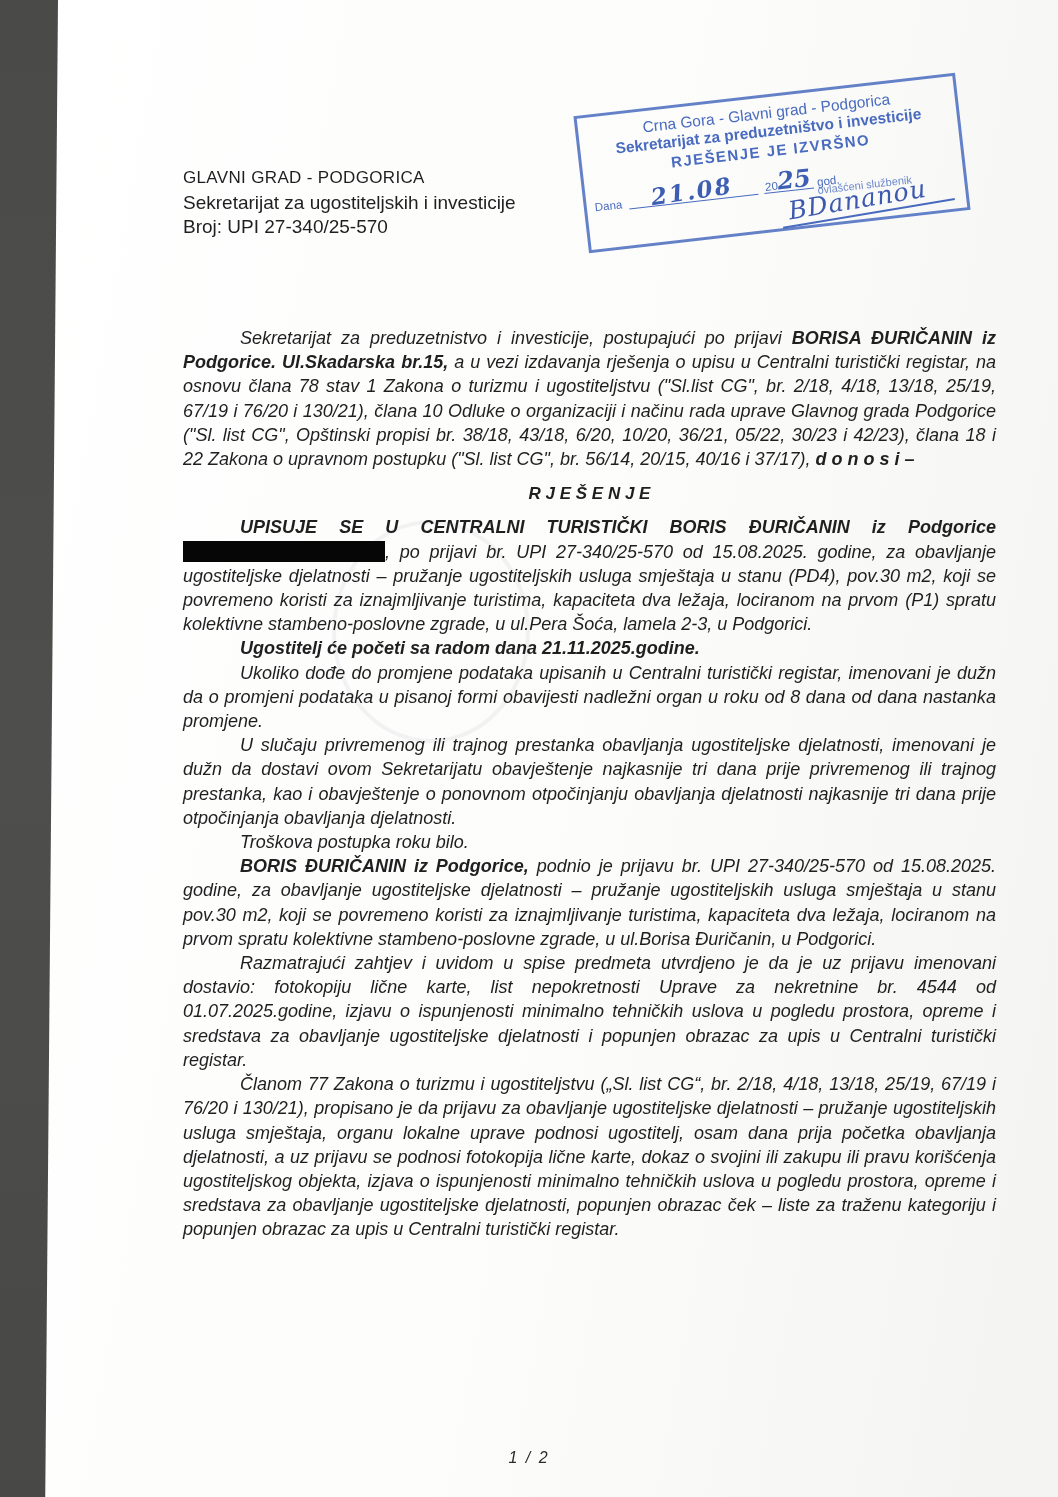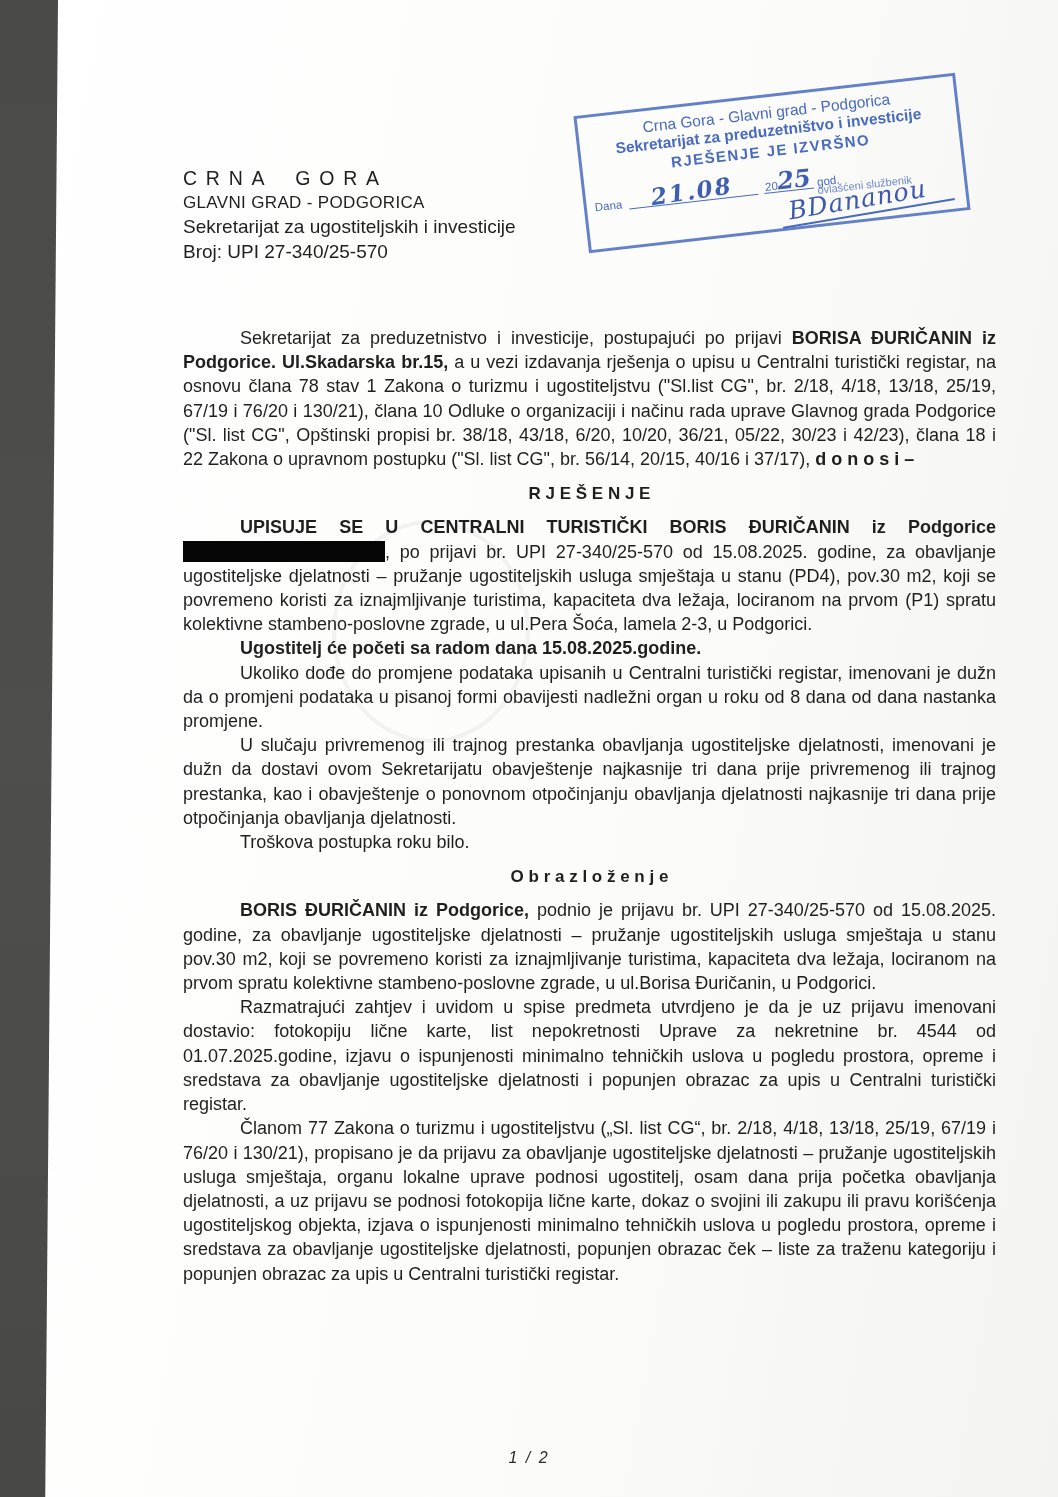--- a/index.html
+++ b/index.html
@@ -49,42 +49,41 @@
   .year-wrap .hand { font-size:24px; line-height:16px; }
   .sig-block { display:flex; flex-direction:column; align-items:flex-end; padding-right:4px; margin-top:-4px; }
   .official { font-size:11px; opacity:0.8; margin-right:40px; }
   .signature {
     font-family:"DejaVu Serif", serif; font-style:italic; font-size:25px;
     line-height:22px; transform:rotate(-3deg); color:#3250ac;
     border-bottom:2px solid #3f63bc; padding:0 26px 3px 8px; margin-top:-3px;
     letter-spacing:1px;
   }
   
-  .doc-body { position:absolute; left:183px; right:62px; top:326px; font-size:18px; line-height:24.2px; }
+  .doc-body { position:absolute; left:183px; right:62px; top:326px; font-size:18px; line-height:24.2px;font-style:italic; }
   .block { margin:0; }
   .block.para { text-align:justify; text-indent:57px; }
   .block.heading { text-align:center; font-weight:bold; font-size:17px; margin:11px 0 9px; }
   .b { font-weight:bold; }
   .redaction { display:inline-block; width:202px; height:21px; background:#060606; vertical-align:-4px; }
   
   .footer {
     position:absolute; bottom:30px; left:0; right:0; text-align:center;
     font-size:16px; font-style:italic; color:#2b2b2b; letter-spacing:2px;
   }
 </style>
 </head>
 <body>
 
 <div class="page">
 
   <div class="scan-edge"></div>
   <div class="watermark"></div>
 
   <div class="header">
-    <div class="h-country">CRNA GORA</div>
     <div class="h-city">GLAVNI GRAD - PODGORICA</div>
     <div>Sekretarijat za ugostiteljskih i investicije</div>
     <div>Broj: UPI 27-340/25-570</div>
   </div>
 
   <div class="stamp">
     <div class="s1">Crna Gora - Glavni grad - Podgorica</div>
     <div class="s2">Sekretarijat za preduzetništvo i investicije</div>
     <div class="s3">RJEŠENJE JE IZVRŠNO</div>
     <div class="stamp-date-row">
@@ -96,25 +95,24 @@
     <div class="sig-block">
       <span class="official">ovlašćeni službenik</span>
       <span class="signature">BDananou</span>
     </div>
   </div>
 
   <div class="doc-body" id="doc-body">
       <div class="block para"><span>Sekretarijat za preduzetnistvo i investicije, postupajući po prijavi </span><span class="b">BORISA ĐURIČANIN iz Podgorice. Ul.Skadarska br.15,</span><span> a u vezi izdavanja rješenja o upisu u Centralni turistički registar, na osnovu člana 78 stav 1 Zakona o turizmu i ugostiteljstvu ("Sl.list CG", br. 2/18, 4/18, 13/18, 25/19, 67/19 i 76/20 i 130/21), člana 10 Odluke o organizaciji i načinu rada uprave Glavnog grada Podgorice ("Sl. list CG", Opštinski propisi br. 38/18, 43/18, 6/20, 10/20, 36/21, 05/22, 30/23 i 42/23), člana 18 i 22 Zakona o upravnom postupku ("Sl. list CG", br. 56/14, 20/15, 40/16 i 37/17), </span><span class="b">d o n o s i –</span></div>
       <div class="block heading">R J E Š E N J E</div>
       <div class="block para"><span class="b">UPISUJE SE U CENTRALNI TURISTIČKI BORIS ĐURIČANIN iz Podgorice </span><span class="redaction"></span><span>, po prijavi br. UPI 27-340/25-570 od 15.08.2025. godine, za obavljanje ugostiteljske djelatnosti – pružanje ugostiteljskih usluga smještaja u stanu (PD4), pov.30 m2, koji se povremeno koristi za iznajmljivanje turistima, kapaciteta dva ležaja, lociranom na prvom (P1) spratu kolektivne stambeno-poslovne zgrade, u ul.Pera Šoća, lamela 2-3, u Podgorici.</span></div>
-      <div class="block para"><span class="b">Ugostitelj će početi sa radom dana 15.08.2025.godine.</span></div>
+      <div class="block para"><span class="b">Ugostitelj će početi sa radom dana 21.11.2025.godine.</span></div>
       <div class="block para"><span>Ukoliko dođe do promjene podataka upisanih u Centralni turistički registar, imenovani je dužn da o promjeni podataka u pisanoj formi obavijesti nadležni organ u roku od 8 dana od dana nastanka promjene.</span></div>
       <div class="block para"><span>U slučaju privremenog ili trajnog prestanka obavljanja ugostiteljske djelatnosti, imenovani je dužn da dostavi ovom Sekretarijatu obavještenje najkasnije tri dana prije privremenog ili trajnog prestanka, kao i obavještenje o ponovnom otpočinjanju obavljanja djelatnosti najkasnije tri dana prije otpočinjanja obavljanja djelatnosti.</span></div>
       <div class="block para"><span>Troškova postupka roku bilo.</span></div>
-      <div class="block heading">O b r a z l o ž e n j e</div>
       <div class="block para"><span class="b">BORIS ĐURIČANIN iz Podgorice,</span><span> podnio je prijavu br. UPI 27-340/25-570 od 15.08.2025. godine, za obavljanje ugostiteljske djelatnosti – pružanje ugostiteljskih usluga smještaja u stanu pov.30 m2, koji se povremeno koristi za iznajmljivanje turistima, kapaciteta dva ležaja, lociranom na prvom spratu kolektivne stambeno-poslovne zgrade, u ul.Borisa Đuričanin, u Podgorici.</span></div>
       <div class="block para"><span>Razmatrajući zahtjev i uvidom u spise predmeta utvrdjeno je da je uz prijavu imenovani dostavio: fotokopiju lične karte, list nepokretnosti Uprave za nekretnine br. 4544 od 01.07.2025.godine, izjavu o ispunjenosti minimalno tehničkih uslova u pogledu prostora, opreme i sredstava za obavljanje ugostiteljske djelatnosti i popunjen obrazac za upis u Centralni turistički registar.</span></div>
       <div class="block para"><span>Članom 77 Zakona o turizmu i ugostiteljstvu („Sl. list CG“, br. 2/18, 4/18, 13/18, 25/19, 67/19 i 76/20 i 130/21), propisano je da prijavu za obavljanje ugostiteljske djelatnosti – pružanje ugostiteljskih usluga smještaja, organu lokalne uprave podnosi ugostitelj, osam dana prija početka obavljanja djelatnosti, a uz prijavu se podnosi fotokopija lične karte, dokaz o svojini ili zakupu ili pravu korišćenja ugostiteljskog objekta, izjava o ispunjenosti minimalno tehničkih uslova u pogledu prostora, opreme i sredstava za obavljanje ugostiteljske djelatnosti, popunjen obrazac ček – liste za traženu kategoriju i popunjen obrazac za upis u Centralni turistički registar.</span></div>
     </div>
 
   <div class="footer">1 / 2</div>
 
 </div>
 
 </body></html>

